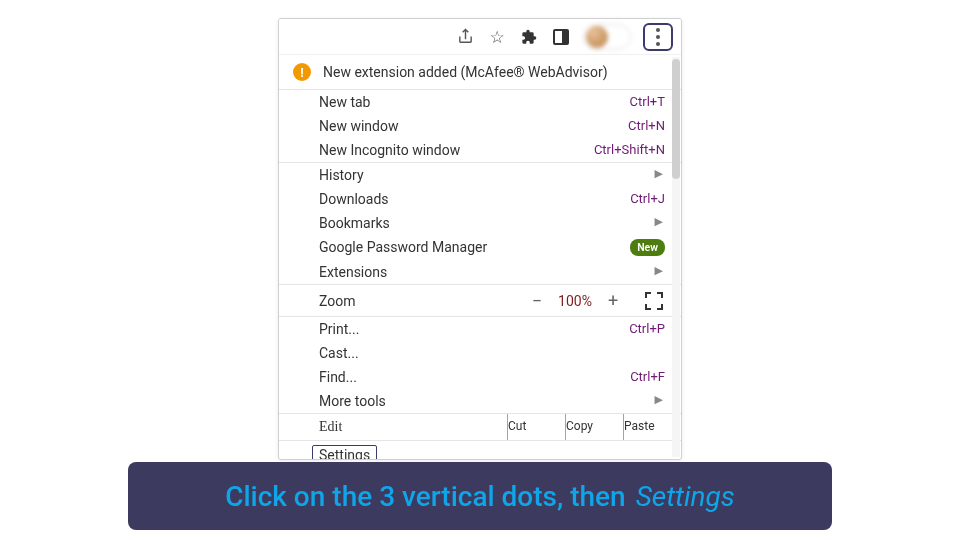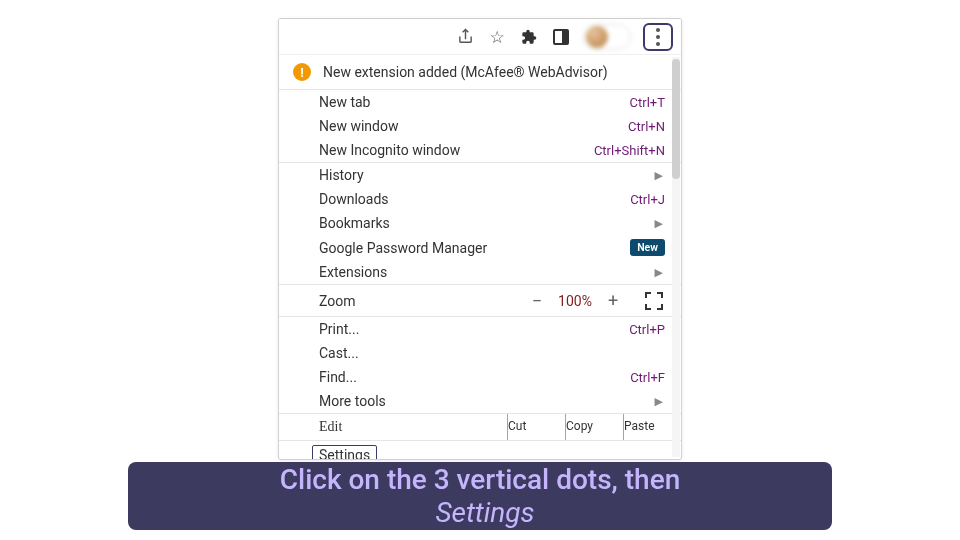--- a/index.html
+++ b/index.html
@@ -108,44 +108,44 @@
       color: #fff;
       font-size: 13px;
       font-weight: bold;
       display: flex;
       align-items: center;
       justify-content: center;
     }
     .sep { height: 1px; background: #e5e5e5; }
     .menu-item {
       display: flex;
-      align-items: center;
+      align-items: flex-start;
       justify-content: space-between;
       padding: 4px 16px 4px 40px;
       font-size: 14px;
       color: #333;
       min-height: 23px;
       cursor: pointer;
       position: relative;
       gap: 6px;
     }
     .menu-item .label { flex: 1; }
     .menu-item .shortcut { color: #701a75; font-size: 13px; }
     .menu-item .chev {
       color: #888;
       font-size: 11px;
       padding-right: 2px;
     }
     .badge-new {
-      background: #0c4a6e;
+      background: #4d7c0f;
       color: #fff;
       font-size: 10.5px;
       font-weight: 600;
       padding: 2px 7px;
-      border-radius: 3px;
+      border-radius: 8px;
       margin-left: 0;
     }
     .zoom-row {
       display: flex;
       align-items: center;
       padding: 5px 12px 5px 40px;
       font-size: 14px;
       color: #333;
       min-height: 28px;
     }
@@ -229,24 +229,23 @@
       position: absolute;
       left: 128px;
       top: 462px;
       width: 704px;
       height: 68px;
       background: #3c3a5f;
       border-radius: 8px;
       display: flex;
       align-items: center;
       justify-content: center;
-      color: #c4b5fd;
+      color: #0ea5e9;
       font-size: 28px;
       font-weight: 500;
-      flex-direction: column;
     }
     .caption em { font-style: italic; margin-left: 10px; font-weight: 400; }
   </style>
 </head>
 <body>
 
 <div class="window">
   <div class="toolbar">
     <div class="toolbar-icon share-icon">
       <svg viewBox="0 0 24 24">

